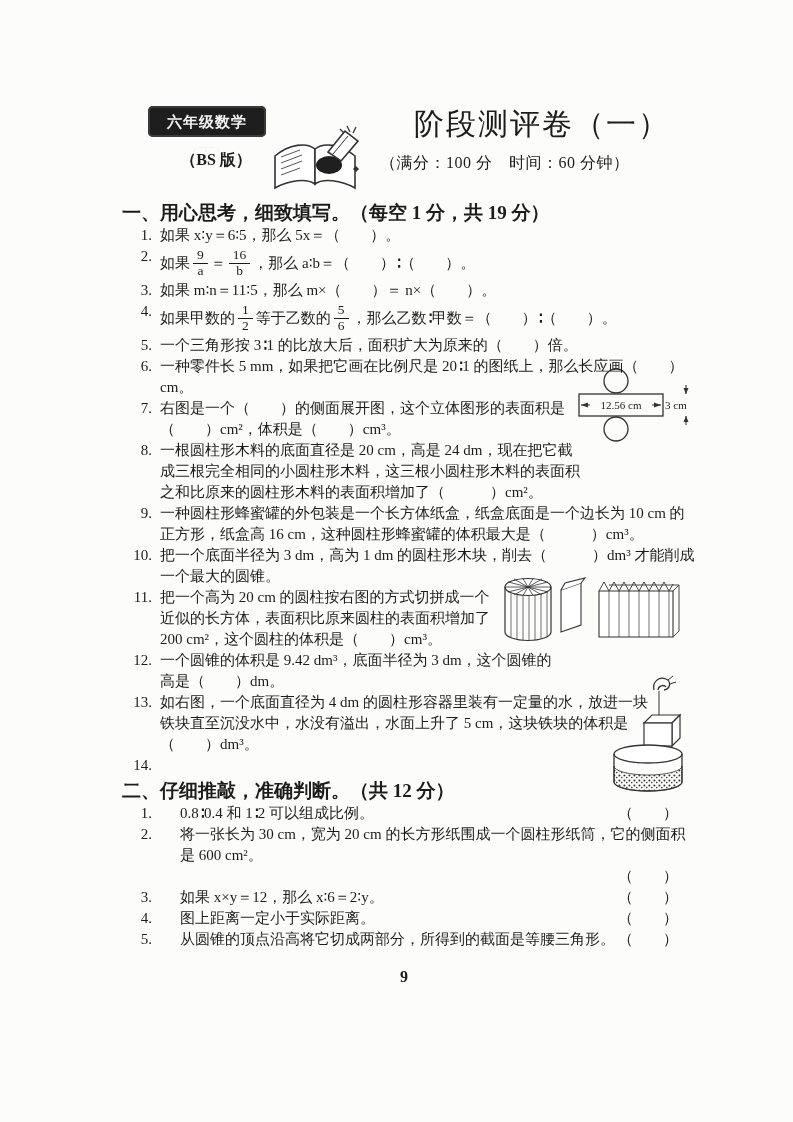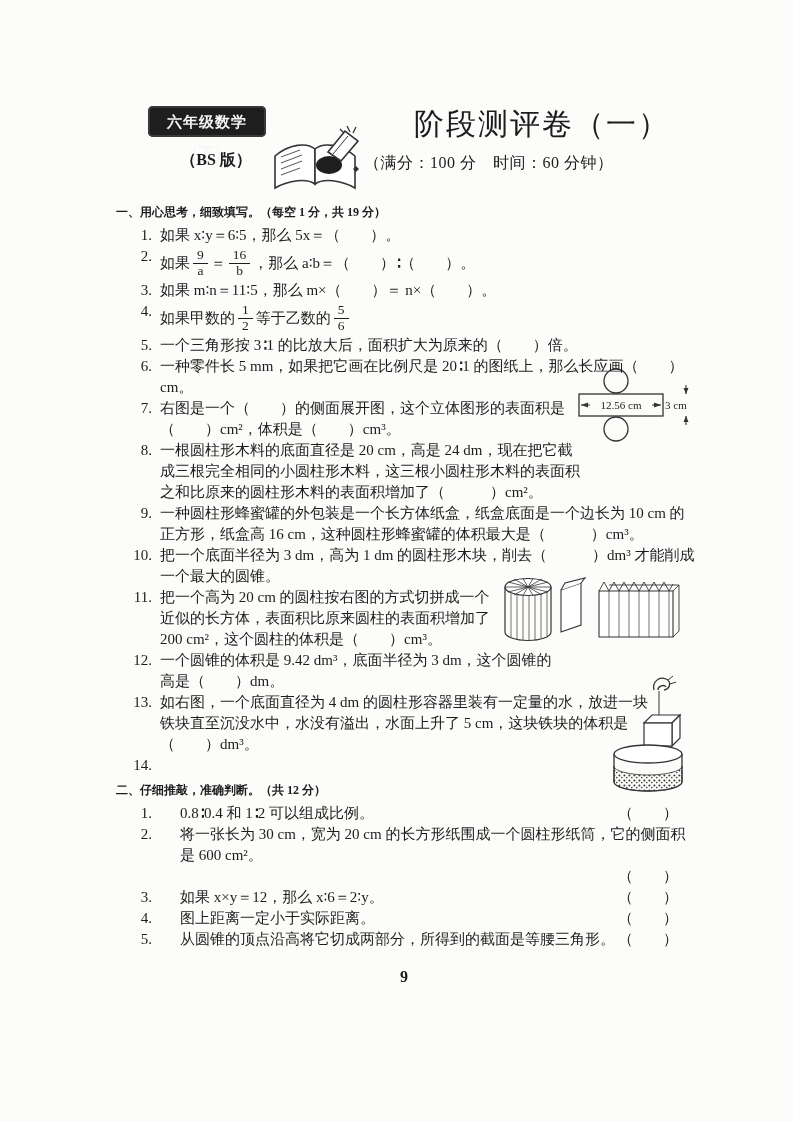--- a/index.html
+++ b/index.html
@@ -14,24 +14,24 @@
     background:#1e1e1e;color:#f5f5f5;border-radius:5px;
     font-family:"Liberation Sans","DejaVu Sans",sans-serif;
     font-weight:bold;font-size:15px;line-height:31px;text-align:center;letter-spacing:1px;
     box-shadow:0 0 0 2px #3a3a3a inset;
   }
   .edition{position:absolute;left:150px;top:150px;width:132px;text-align:center;
     font-weight:bold;font-size:16px;}
   .book-ill{position:absolute;left:270px;top:124px;}
   .main-title{position:absolute;left:414px;top:104px;font-size:30px;font-weight:normal;
     letter-spacing:2px;}
-  .subtitle{position:absolute;left:364px;top:153px;font-size:16px;letter-spacing:.5px;}
+  .subtitle{position:absolute;left:380px;top:153px;font-size:16px;letter-spacing:.5px;}
   
   .content{position:absolute;left:112px;top:202px;width:584px;font-size:15px;line-height:21px;}
-  .sec-head{font-weight:bold;font-size:12px;margin:0 0 2px 4px;}
+  .sec-head{font-weight:bold;font-size:19px;margin:0 0 2px 10px;}
   .sec-head.second{margin-top:4px;}
   .q{display:flex;align-items:flex-start;}
   .qnum{flex:none;width:48px;text-align:right;padding-right:8px;box-sizing:border-box;}
   .qtext{flex:1;}
   .w412 .qtext{max-width:412px;}
   .w420 .qtext{max-width:420px;}
   .w330 .qtext{max-width:330px;}
   .w392 .qtext{max-width:392px;}
   .w500 .qtext{max-width:500px;}
   .fracline{display:flex;align-items:center;min-height:34px;}
@@ -163,20 +163,21 @@
         <span>如果甲数的</span>
         <span class="frac">
             <span class="fn">1</span>
             <span class="fd">2</span>
           </span>
         <span>等于乙数的</span>
         <span class="frac">
             <span class="fn">5</span>
             <span class="fd">6</span>
           </span>
+        <span>，那么乙数∶甲数＝（　　）∶（　　）。</span>
       </div>
     </div>
 
     <div class="q">
       <span class="qnum">5.</span>
       <div class="qtext">一个三角形按 3∶1 的比放大后，面积扩大为原来的（　　）倍。</div>
     </div>
 
     <div class="q">
       <span class="qnum">6.</span>

